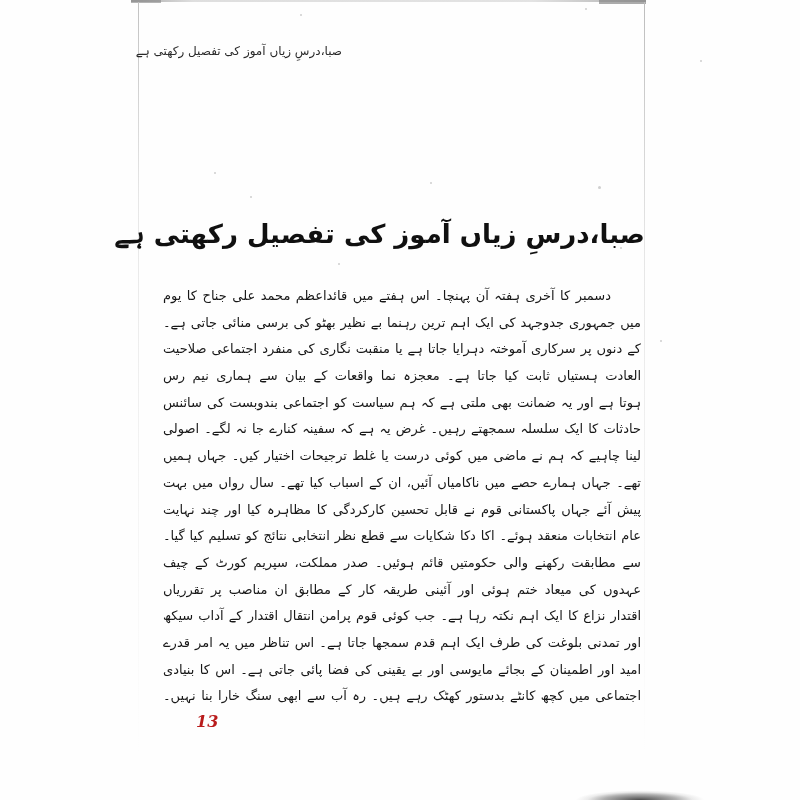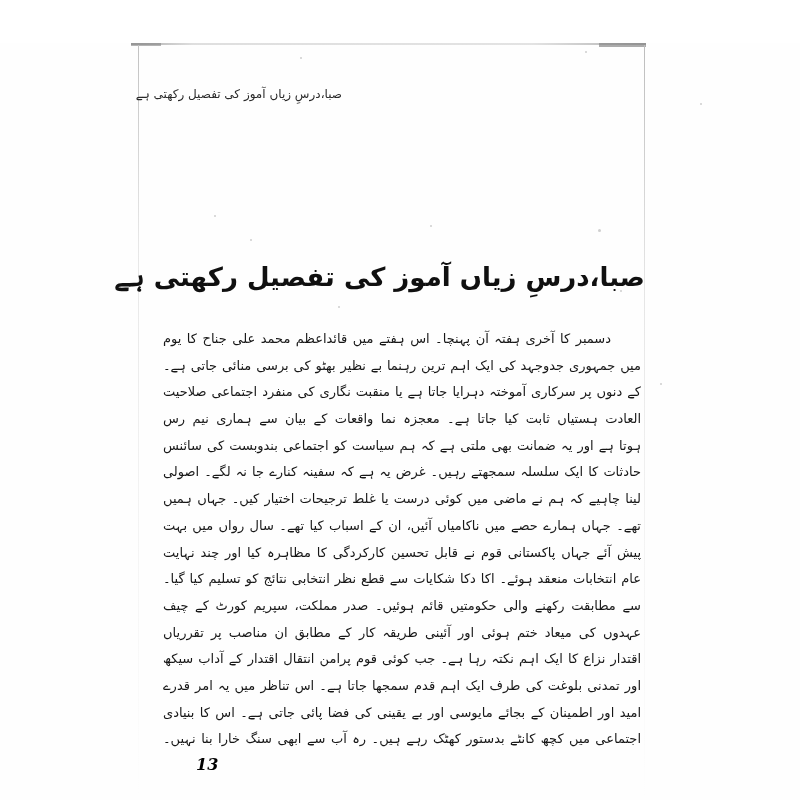--- a/index.html
+++ b/index.html
@@ -8,21 +8,20 @@
     width: 800px;
     height: 800px;
     background: #ffffff;
     font-family: "DejaVu Sans", sans-serif;
     overflow: hidden;
   }
   .scan-page {
     position: absolute;
     inset: 0;
     background: #fefefe;
-    margin-top: 43px;
   }
   
   .top-edge {
     position: absolute;
     left: 131px; top: 0;
     width: 515px; height: 2px;
     background: linear-gradient(to right, #9a9a9a, #d9d9d9 12%, #dedede 78%, #a3a3a3);
     opacity: .85;
   }
   .top-edge-left-cap {
@@ -90,21 +89,21 @@
   .body-line.first {
     padding-right: 30px;
   }
   .page-number {
     position: absolute;
     left: 196px; top: 712px;
     font-family: "DejaVu Serif", serif;
     font-style: italic;
     font-weight: 600;
     font-size: 16px;
-    color: #000000;
+    color: #b91c1c;
   }
   
   .noise i {
     position: absolute;
     width: 2px; height: 2px;
     border-radius: 50%;
     background: #b5b5b5;
     opacity: .65;
   }
   .noise i:nth-child(1)  { left: 300px; top: 14px; }

